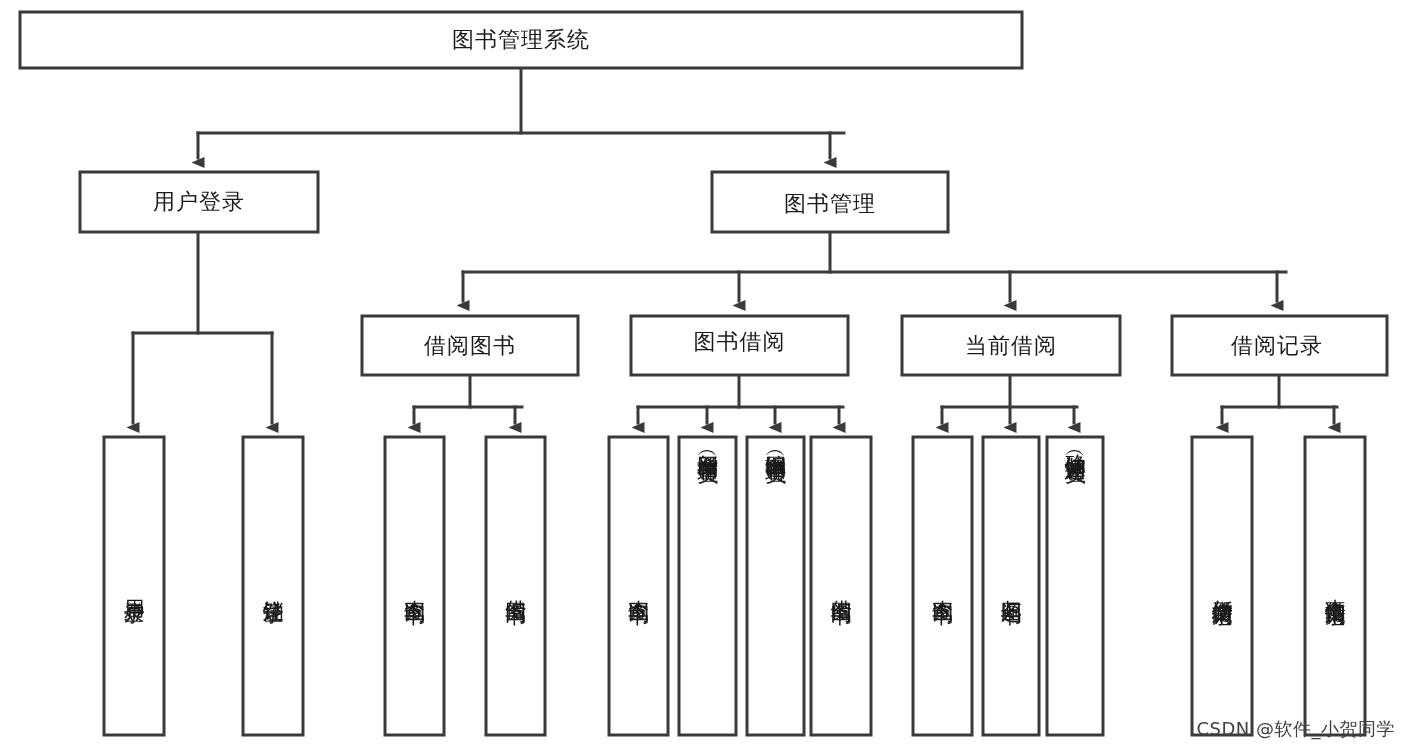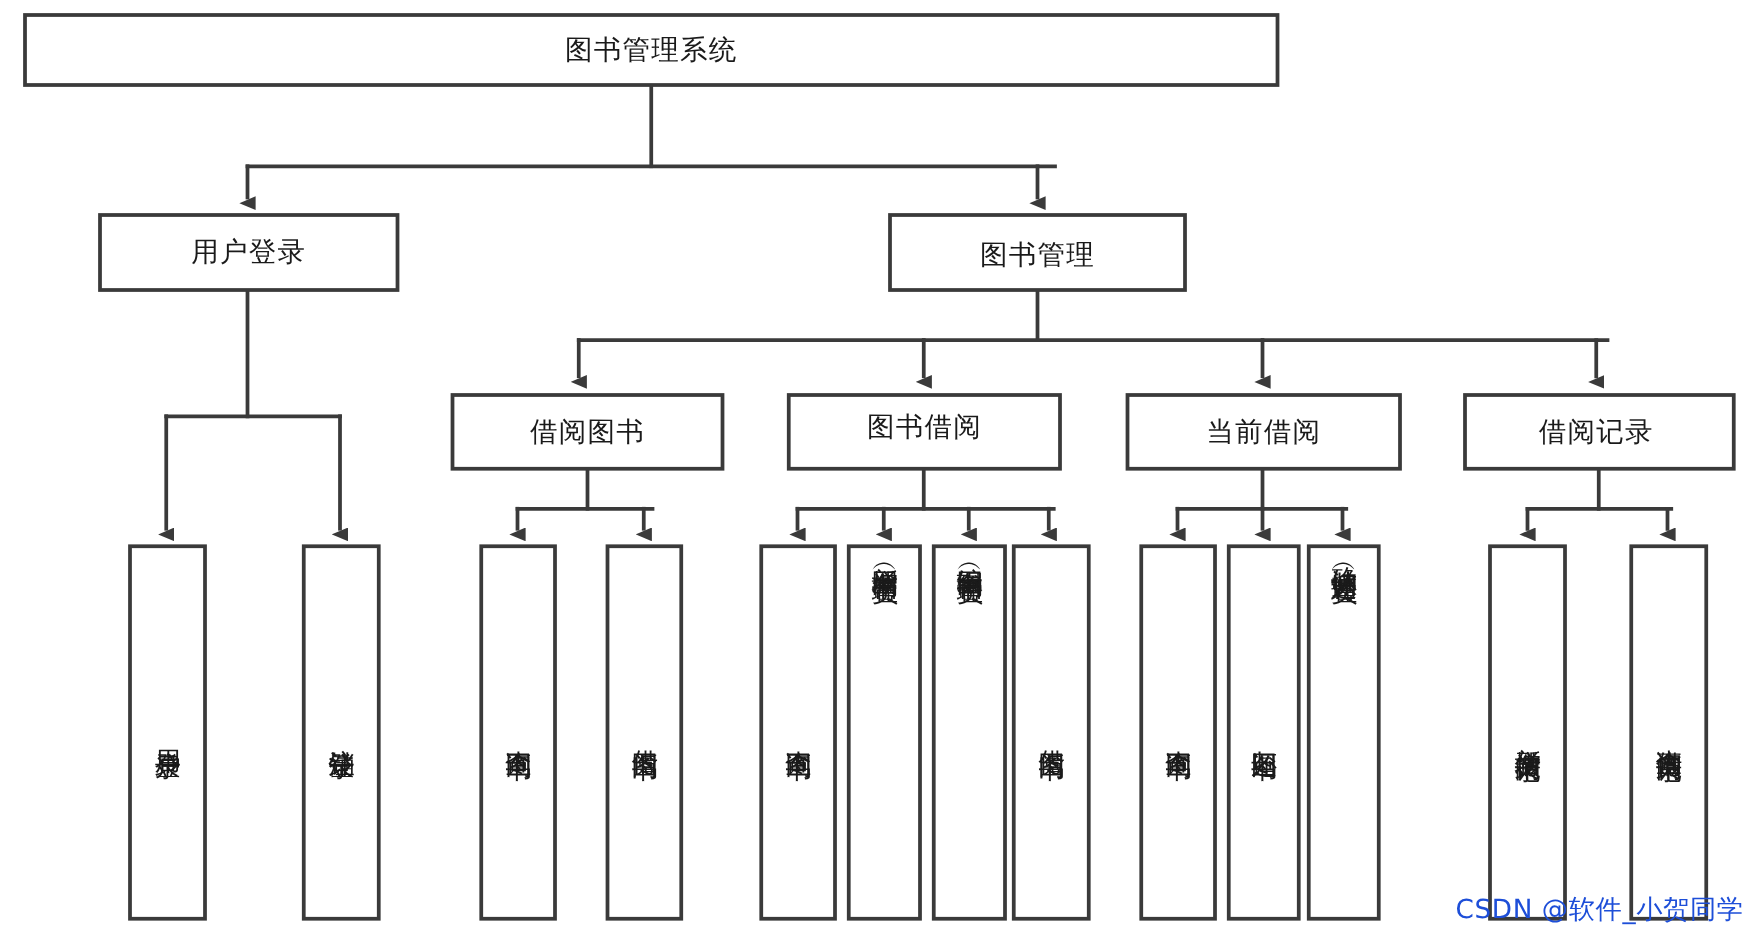--- a/index.html
+++ b/index.html
@@ -70,22 +70,22 @@
     font-size: 22px;
     color: #1a1a1a;
     letter-spacing: 1px;
     white-space: nowrap;
   }
   #watermark {
     position: absolute;
     right: 10px;
     bottom: 6px;
     font-family: "DejaVu Sans", "Liberation Sans", sans-serif;
-    font-size: 21px;
-    color: #1d4ed8;
+    font-size: 18px;
+    color: #404040;
     letter-spacing: 0.5px;
     white-space: nowrap;
     margin-left: 48px;
   }
 </style>
 </head>
 <body>
 
 <div id="diagram-root">
 

